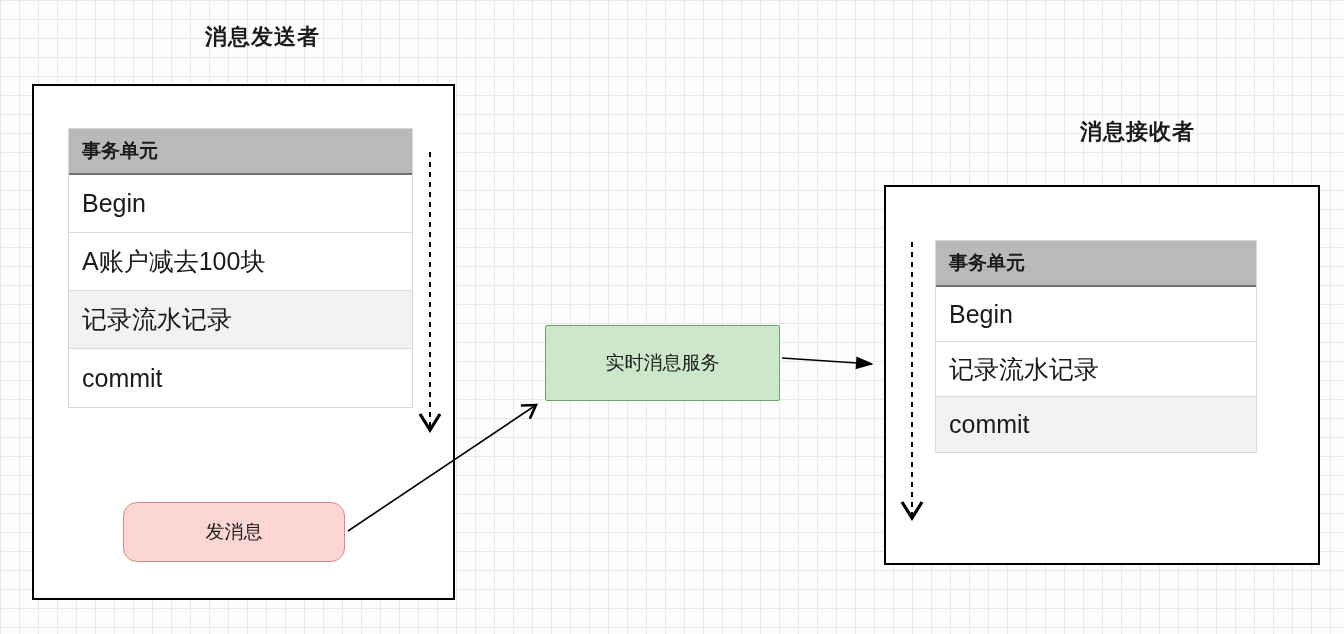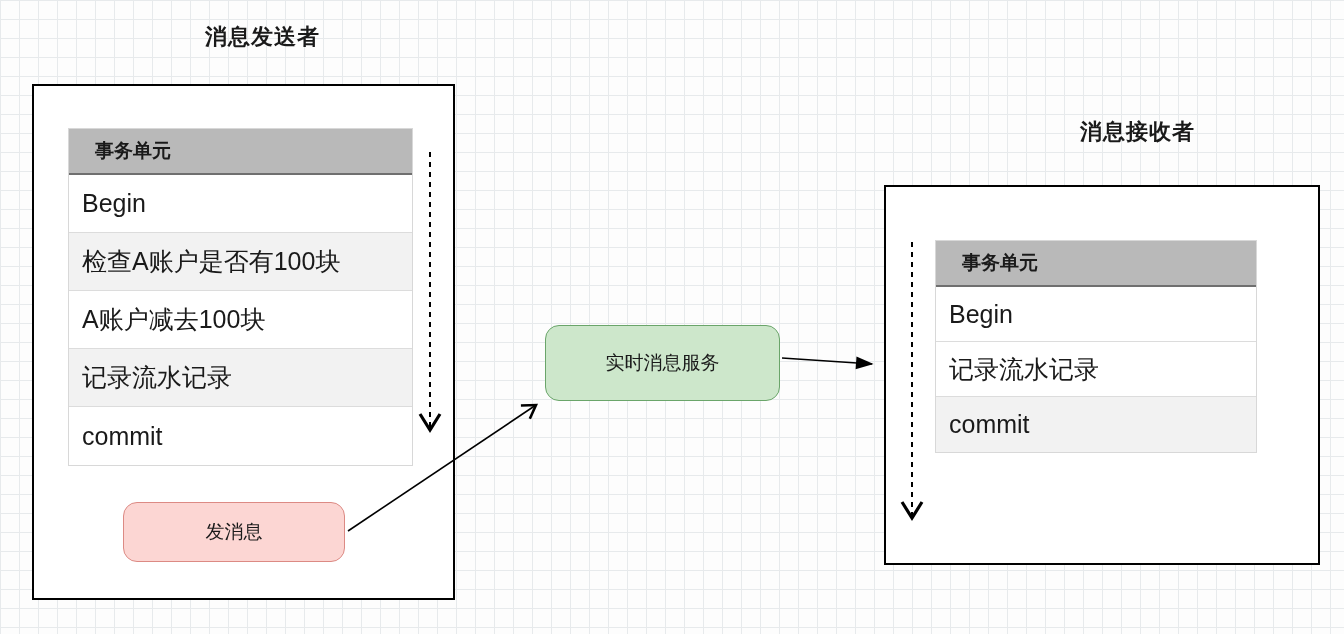--- a/index.html
+++ b/index.html
@@ -41,21 +41,21 @@
     border:1px solid #d8d8d8;
     background:#ffffff;
   }
   .thead{
     background:var(--table-header-bg);
     border-bottom:2px solid #6f6f6f;
     font-weight:bold;
     font-size:19px;
     display:flex;
     align-items:center;
-    padding-left:26px;
+    padding-left:13px;
     height:46px;
   }
   .trow{
     font-size:25px;
     display:flex;
     align-items:center;
     padding-left:13px;
     border-bottom:1px solid #dcdcdc;
     background:#ffffff;
   }
@@ -71,41 +71,40 @@
     font-size:19px;
   }
   .note.pink{
     background:var(--pink-bg);
     border:1px solid var(--pink-border);
     border-radius:14px;
   }
   .note.green{
     background:var(--green-bg);
     border:1px solid var(--green-border);
-    border-radius:14px;
+    border-radius:2px;
   }
   svg.overlay{
     position:absolute;
     left:0;top:0;
     width:1344px;height:634px;
     pointer-events:none;
     z-index:5;
   }
 </style>
 </head>
 <body>
 
 <div class="title" style="left:130px;top:22px;width:190px;">消息发送者</div>
 
 <div class="panel" style="left:32px;top:84px;width:423px;height:516px;"></div>
 
 <div class="table sender-rows" style="left:68px;top:128px;width:345px;">
   <div class="thead">事务单元</div>
   <div class="trow">Begin</div>
-  <div class="trow alt">检查A账户是否有100块</div>
   <div class="trow">A账户减去100块</div>
   <div class="trow alt">记录流水记录</div>
   <div class="trow">commit</div>
 </div>
 
 <div class="note pink" style="left:123px;top:502px;width:222px;height:60px;">发消息</div>
 
 <div class="note green" style="left:545px;top:325px;width:235px;height:76px;">实时消息服务</div>
 
 <div class="title" style="left:1000px;top:117px;width:195px;">消息接收者</div>

